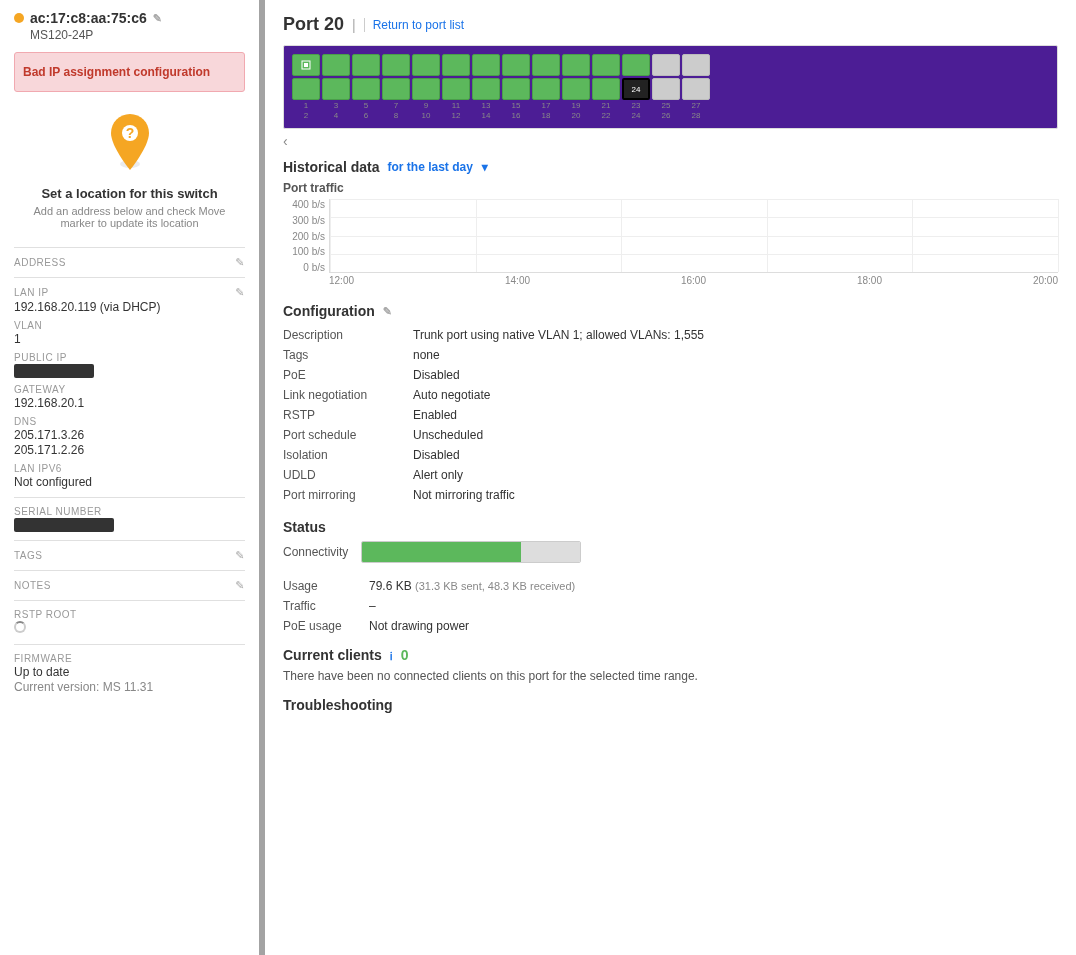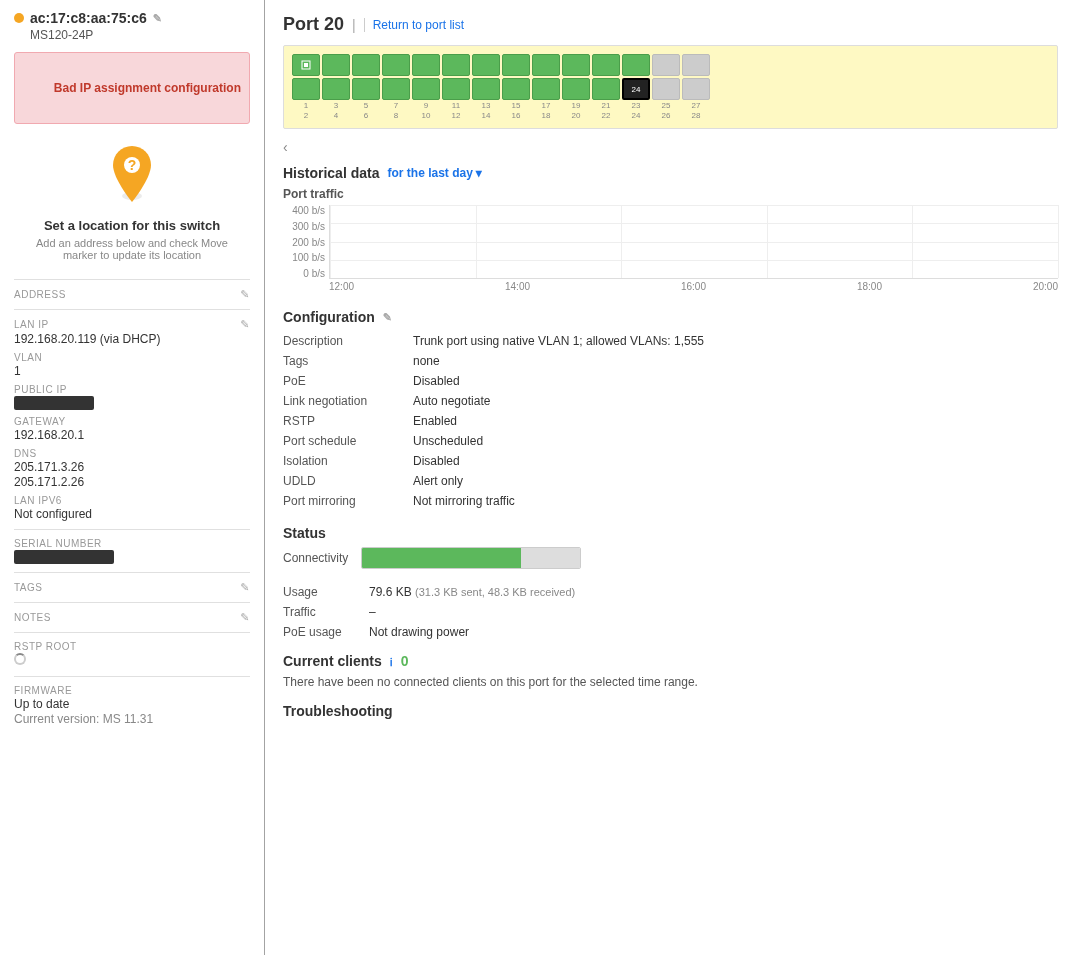--- a/index.html
+++ b/index.html
@@ -3,21 +3,21 @@
   <meta charset="utf-8">
   <style>
     * { box-sizing: border-box; margin: 0; padding: 0; }
     body { font-family: Arial, sans-serif; font-size: 12px; background: #f5f5f5; color: #333; display: flex; height: 955px; overflow: hidden; }
 
     
     .sidebar {
       width: 265px;
       min-width: 265px;
       background: #fff;
-      border-right: 1px solid #a3a3a3;
+      border-right: 6px solid #a3a3a3;
       overflow-y: auto;
       padding: 10px 14px;
     }
     .sidebar-mac {
       display: flex;
       align-items: center;
       gap: 6px;
       font-size: 14px;
       font-weight: bold;
       color: #333;
@@ -31,22 +31,22 @@
     .sidebar-model {
       font-size: 12px;
       color: #555;
       margin-top: 2px;
       margin-left: 16px;
     }
     .bad-ip-banner {
       background: #f8d7da;
       border: 1px solid #f1a9b0;
       color: #c0392b;
-      text-align: right;
-      padding: 28px 8px;
+      text-align: left;
+      padding: 12px 8px;
       margin: 10px 0;
       font-size: 12px;
       font-weight: bold;
       border-radius: 3px;
     }
     .location-section {
       text-align: center;
       padding: 10px 0;
     }
     .location-icon {
@@ -126,25 +126,24 @@
     .return-link {
       color: #1a73e8;
       font-size: 12px;
       text-decoration: none;
       border-left: 1px solid #ccc;
       padding-left: 8px;
     }
 
     
     .port-grid-container {
-      background: #fef9c3;
+      background: #4c1d95;
       border: 1px solid #ddd;
       padding: 8px;
       border-radius: 2px;
-      margin-bottom: 6px;
     }
     .port-grid {
       display: flex;
       flex-direction: column;
       gap: 2px;
     }
     .port-row {
       display: flex;
       gap: 2px;
     }
@@ -200,21 +199,21 @@
       align-items: center;
       gap: 8px;
     }
 
     .time-selector {
       font-size: 12px;
       color: #1a73e8;
       cursor: pointer;
       display: inline-flex;
       align-items: center;
-      gap: 3px;
+      gap: 9px;
     }
 
     
     .chart-area {
       margin: 6px 0 14px 0;
       border: none;
     }
     .chart-title {
       font-size: 12px;
       font-weight: bold;

